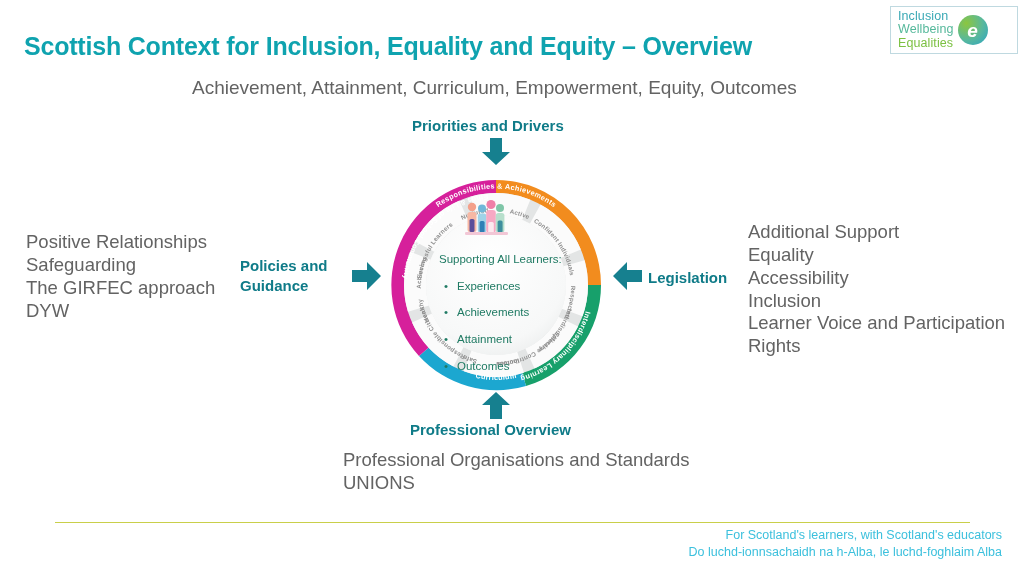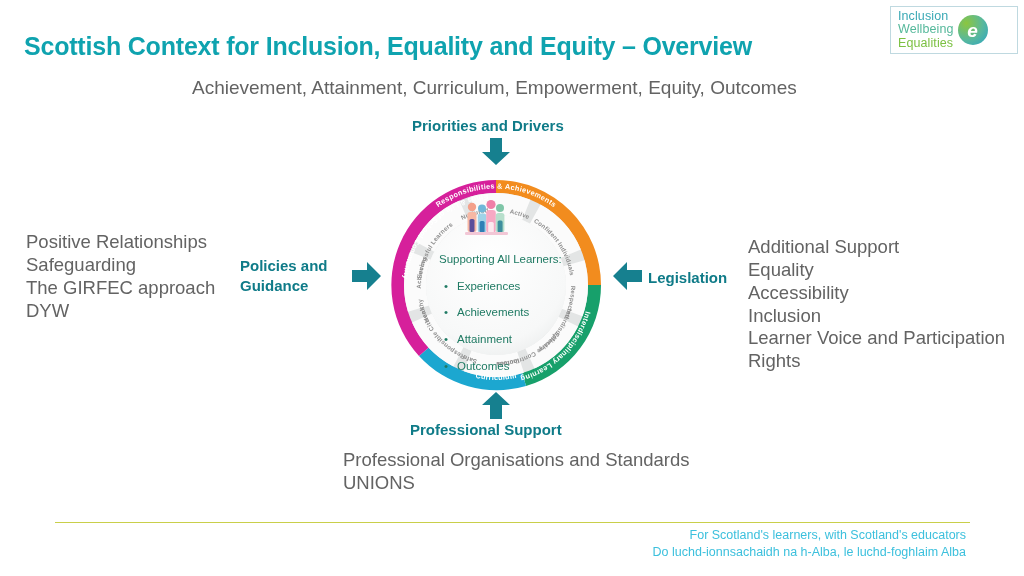--- a/index.html
+++ b/index.html
@@ -133,21 +133,21 @@
 
   
   .block {
     position: absolute;
     color: #636363;
     font-size: 18.5px;
     line-height: 1.235;
     font-weight: 400;
   }
   .block-left   { left: 26px;  top: 231px; width: 220px; }
-  .block-right  { left: 748px; top: 236px; width: 276px; }
+  .block-right  { left: 748px; top: 221px; width: 276px; }
   .block-bottom { left: 343px; top: 449px; width: 430px; }
 
   
   .wheel-wrap {
     position: absolute;
     left: 351px;
     top: 160px;
     width: 290px;
     height: 255px;
   }
@@ -208,21 +208,21 @@
   .footer-rule {
     position: absolute;
     left: 55px;
     top: 522px;
     width: 915px;
     height: 1px;
     background: #c9cf4a;
   }
   .footer-text {
     position: absolute;
-    left: 596px;
+    left: 632px;
     top: 527px;
     width: 370px;
     text-align: right;
     color: #3cc0dd;
     font-size: 12.5px;
     line-height: 1.35;
     font-weight: 400;
   }
   .nowrap { white-space: nowrap; }
 </style>
@@ -237,21 +237,21 @@
       <span class="logo-w2">Wellbeing</span>
       <span class="logo-w3">Equalities</span>
     </div>
     <div class="logo-badge">e</div>
   </div>
 
   <div class="title">Scottish Context for Inclusion, Equality and Equity – Overview</div>
   <div class="subtitle">Achievement, Attainment, Curriculum, Empowerment, Equity, Outcomes</div>
 
   <div class="hdr-top">Priorities and Drivers</div>
-  <div class="hdr-bottom">Professional Support</div>
+  <div class="hdr-bottom">Professional Overview</div>
   <div class="hdr-left">
     <div>Policies and</div>
     <div>Guidance</div>
   </div>
   <div class="hdr-right">Legislation</div>
 
   <div class="arrow arrow-down">
     <svg width="30" height="28" viewBox="0 0 30 28">
       <polygon points="9,0 21,0 21,14 29,14 15,27 1,14 9,14" fill="#16808f"></polygon>
     </svg>

